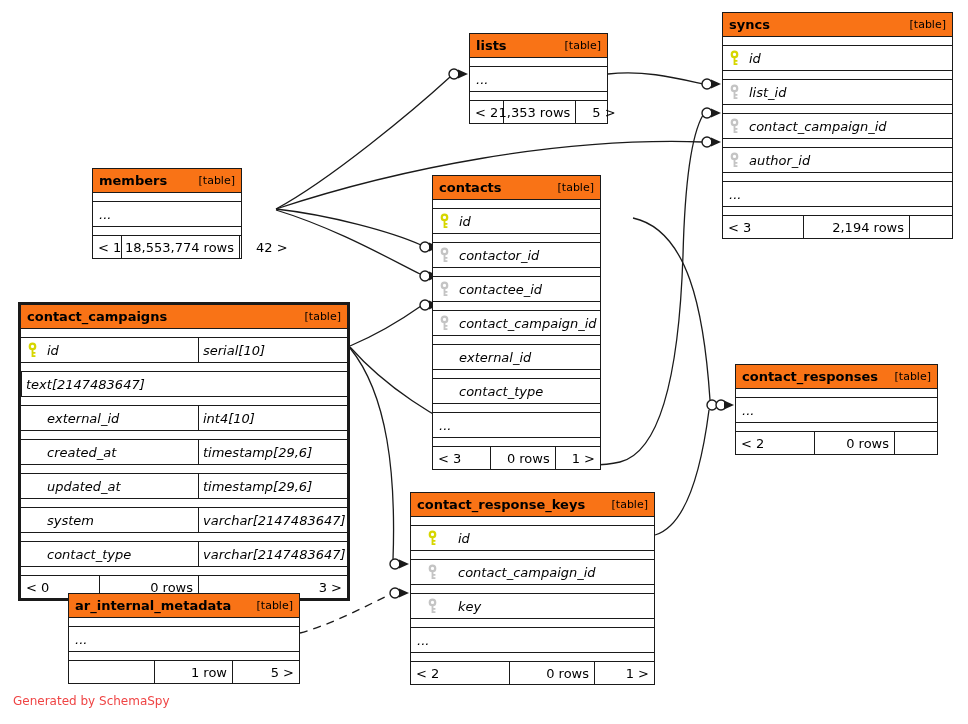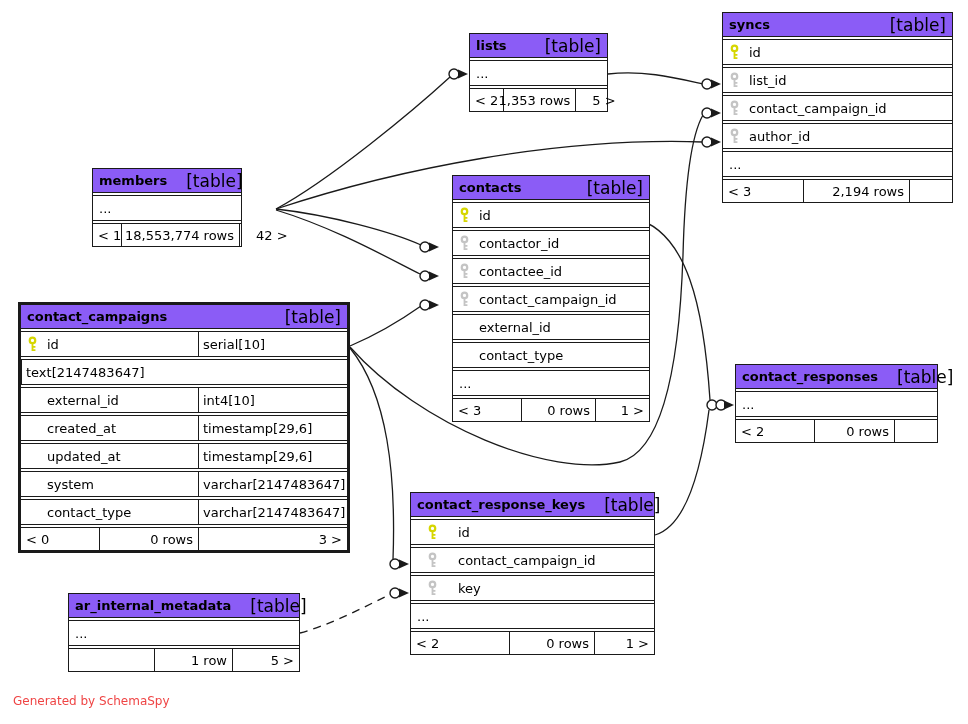--- a/index.html
+++ b/index.html
@@ -4,25 +4,25 @@
 <style>
   html,body{margin:0;padding:0;}
   body{
     width:968px;height:724px;position:relative;overflow:hidden;
     background:#ffffff;color:#000;
     font-family:"DejaVu Sans","Liberation Sans",sans-serif;font-size:13px;
   }
   .tbl{position:absolute;background:#fff;border:1.7px solid #1a1a1a;box-sizing:border-box;}
   .tbl-em{border-width:3px;}
   .thead{display:flex;justify-content:space-between;align-items:center;height:23px;
-    padding:0 6px;background:#8b5cf6;border-bottom:1.7px solid #1a1a1a;}
+    padding:0 6px;background:#f97316;border-bottom:1.7px solid #1a1a1a;}
   .tname{font-weight:bold;font-size:13px;white-space:nowrap;}
-  .tbadge{font-size:17px;white-space:nowrap;margin-left:19px;}
+  .tbadge{font-size:11px;white-space:nowrap;margin-left:2px;}
   .trow{height:24px;border-top:1.4px solid #1a1a1a;border-bottom:1.4px solid #1a1a1a;
-    margin:2px 0;display:flex;align-items:center;padding:0 6px;white-space:nowrap;}
+    margin:8px 0;display:flex;align-items:center;padding:0 6px;white-space:nowrap;font-style:italic;}
   .trow2{padding:0;}
   .kicon{width:11px;margin-right:9px;display:flex;flex:none;}
   .pk{color:#d6d600;}
   .fk{color:#c4c4c4;}
   .noicon{padding-left:20px;}
   .cname{display:flex;align-items:center;height:100%;padding-left:6px;box-sizing:border-box;flex:none;}
   .ctype{border-left:1.4px solid #1a1a1a;flex:1;display:flex;align-items:center;height:100%;
     padding-left:4px;box-sizing:border-box;}
   .tfoot{display:flex;height:22px;border-top:1.4px solid #1a1a1a;margin-top:2px;align-items:stretch;}
   .fc{box-sizing:border-box;padding:0 5px;display:flex;align-items:center;white-space:nowrap;}
@@ -150,21 +150,21 @@
   <div class="trow">
     <span>...</span>
   </div>
   <div class="tfoot">
     <span class="fc" style="width:28px">&lt; 1</span>
     <span class="fc fc-r" style="width:118px">18,553,774 rows</span>
     <span class="fc fc-r" style="flex:1">42 &gt;</span>
   </div>
 </div>
 
-<div class="tbl" style="left:452px;top:175px;width:198px">
+<div class="tbl" style="left:432px;top:175px;width:169px">
   <div class="thead">
     <span class="tname">contacts</span>
     <span class="tbadge">[table]</span>
   </div>
   <div class="trow">
     <span class="kicon pk">
         <svg viewBox="0 0 12 18" width="11" height="17">
           <circle cx="6" cy="4.5" r="3" fill="none" stroke="currentColor" stroke-width="2.4"></circle>
           <path d="M6 7.5 V16 M6 11.5 h3.2 M6 15.2 h3.2" stroke="currentColor" stroke-width="2" fill="none"></path>
         </svg>

